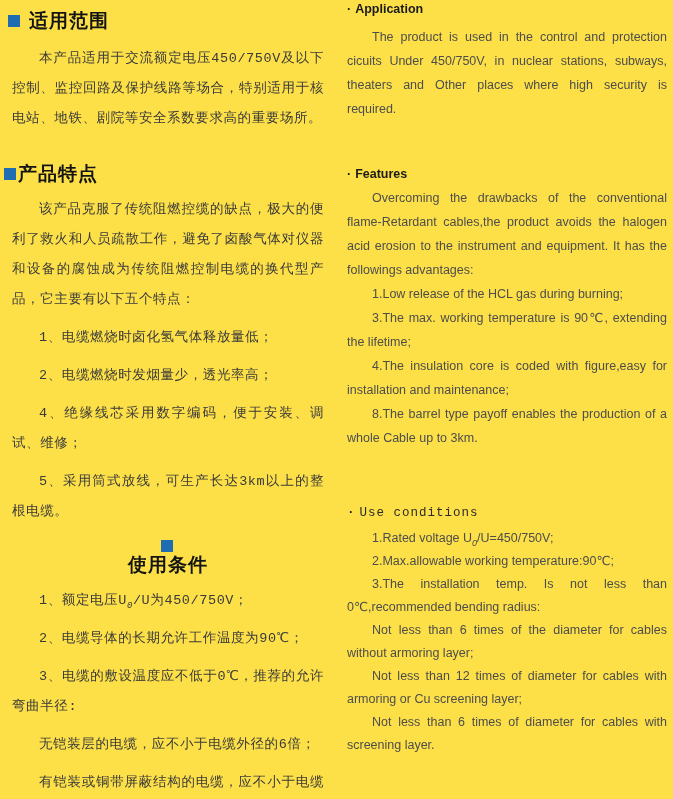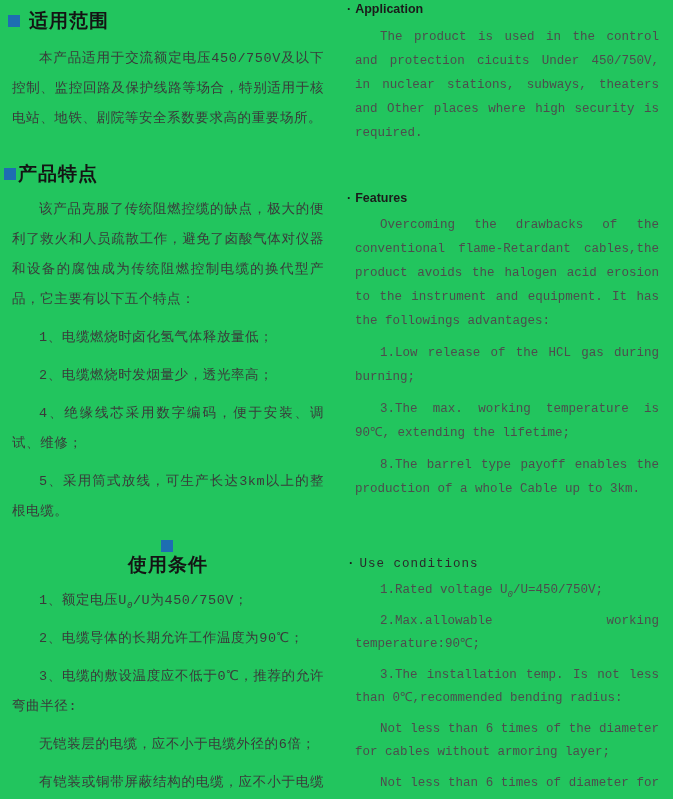--- a/index.html
+++ b/index.html
@@ -2,21 +2,21 @@
 <html style="--accent: #1e6db2;"><head>
 <meta charset="utf-8">
 <style>
   :root { --accent: #1e6db2; }
   * { box-sizing: border-box; }
   html, body { margin: 0; padding: 0; background: #ffffff; }
   .page {
     position: relative;
     width: 673px;
     height: 799px;
-    background: #22c55e;
+    background: #fde047;
     overflow: hidden;
     display: flex;
     font-family: "Liberation Sans", "DejaVu Sans", sans-serif;
   }
   
   .col-cn { width: 336px; padding: 6px 4px 0 4px; }
   .col-en { width: 337px; padding: 2px 6px 0 11px; }
 
   
   .cn-heading {
@@ -74,22 +74,21 @@
     font-weight: normal;
     font-size: 12.5px;
     letter-spacing: 1px;
     color: #2a2a2a;
   }
   .en {
     font-size: 12.5px;
     line-height: 24px;
     color: #4d4d4d;
     text-align: justify;
-    margin: 8px;
-    font-family: Liberation Mono, monospace;
+    margin: 0;
   }
   .en.cond { line-height: 23px; }
 </style>
 </head>
 <body>
 
 <div class="page">
 
   <div class="col-cn">
 
@@ -129,26 +128,28 @@
     </h3>
     <p class="en ti">The product is used in the control and protection cicuits Under 450/750V, in nuclear stations, subways, theaters and Other places where high security is required.</p>
 
     <h3 class="en-heading en-h2">
       <span class="bullet">·</span>
       <span>Features</span>
     </h3>
     <p class="en ti">Overcoming the drawbacks of the conventional flame-Retardant cables,the product avoids the halogen acid erosion to the instrument and equipment. It has the followings advantages:</p>
     <p class="en ti">1.Low release of the HCL gas during burning;</p>
     <p class="en ti">3.The max. working temperature is 90℃, extending the lifetime;</p>
+    <p class="en ti">4.The insulation core is coded with figure,easy for installation and maintenance;</p>
     <p class="en ti">8.The barrel type payoff enables the production of a whole Cable up to 3km.</p>
 
     <h3 class="en-heading en-h3">
       <span class="bullet">·</span>
       <span>Use conditions</span>
     </h3>
     <p class="en cond ti"><span>1.Rated voltage U</span><sub class="u0">0</sub><span>/U=450/750V;</span></p>
     <p class="en cond ti">2.Max.allowable working temperature:90℃;</p>
     <p class="en cond ti">3.The installation temp. Is not less than 0℃,recommended bending radius:</p>
     <p class="en cond ti">Not less than 6 times of the diameter for cables without armoring layer;</p>
+    <p class="en cond ti">Not less than 12 times of diameter for cables with armoring or Cu screening layer;</p>
     <p class="en cond ti">Not less than 6 times of diameter for cables with screening layer.</p>
   </div>
 
 </div>
 
 </body></html>

